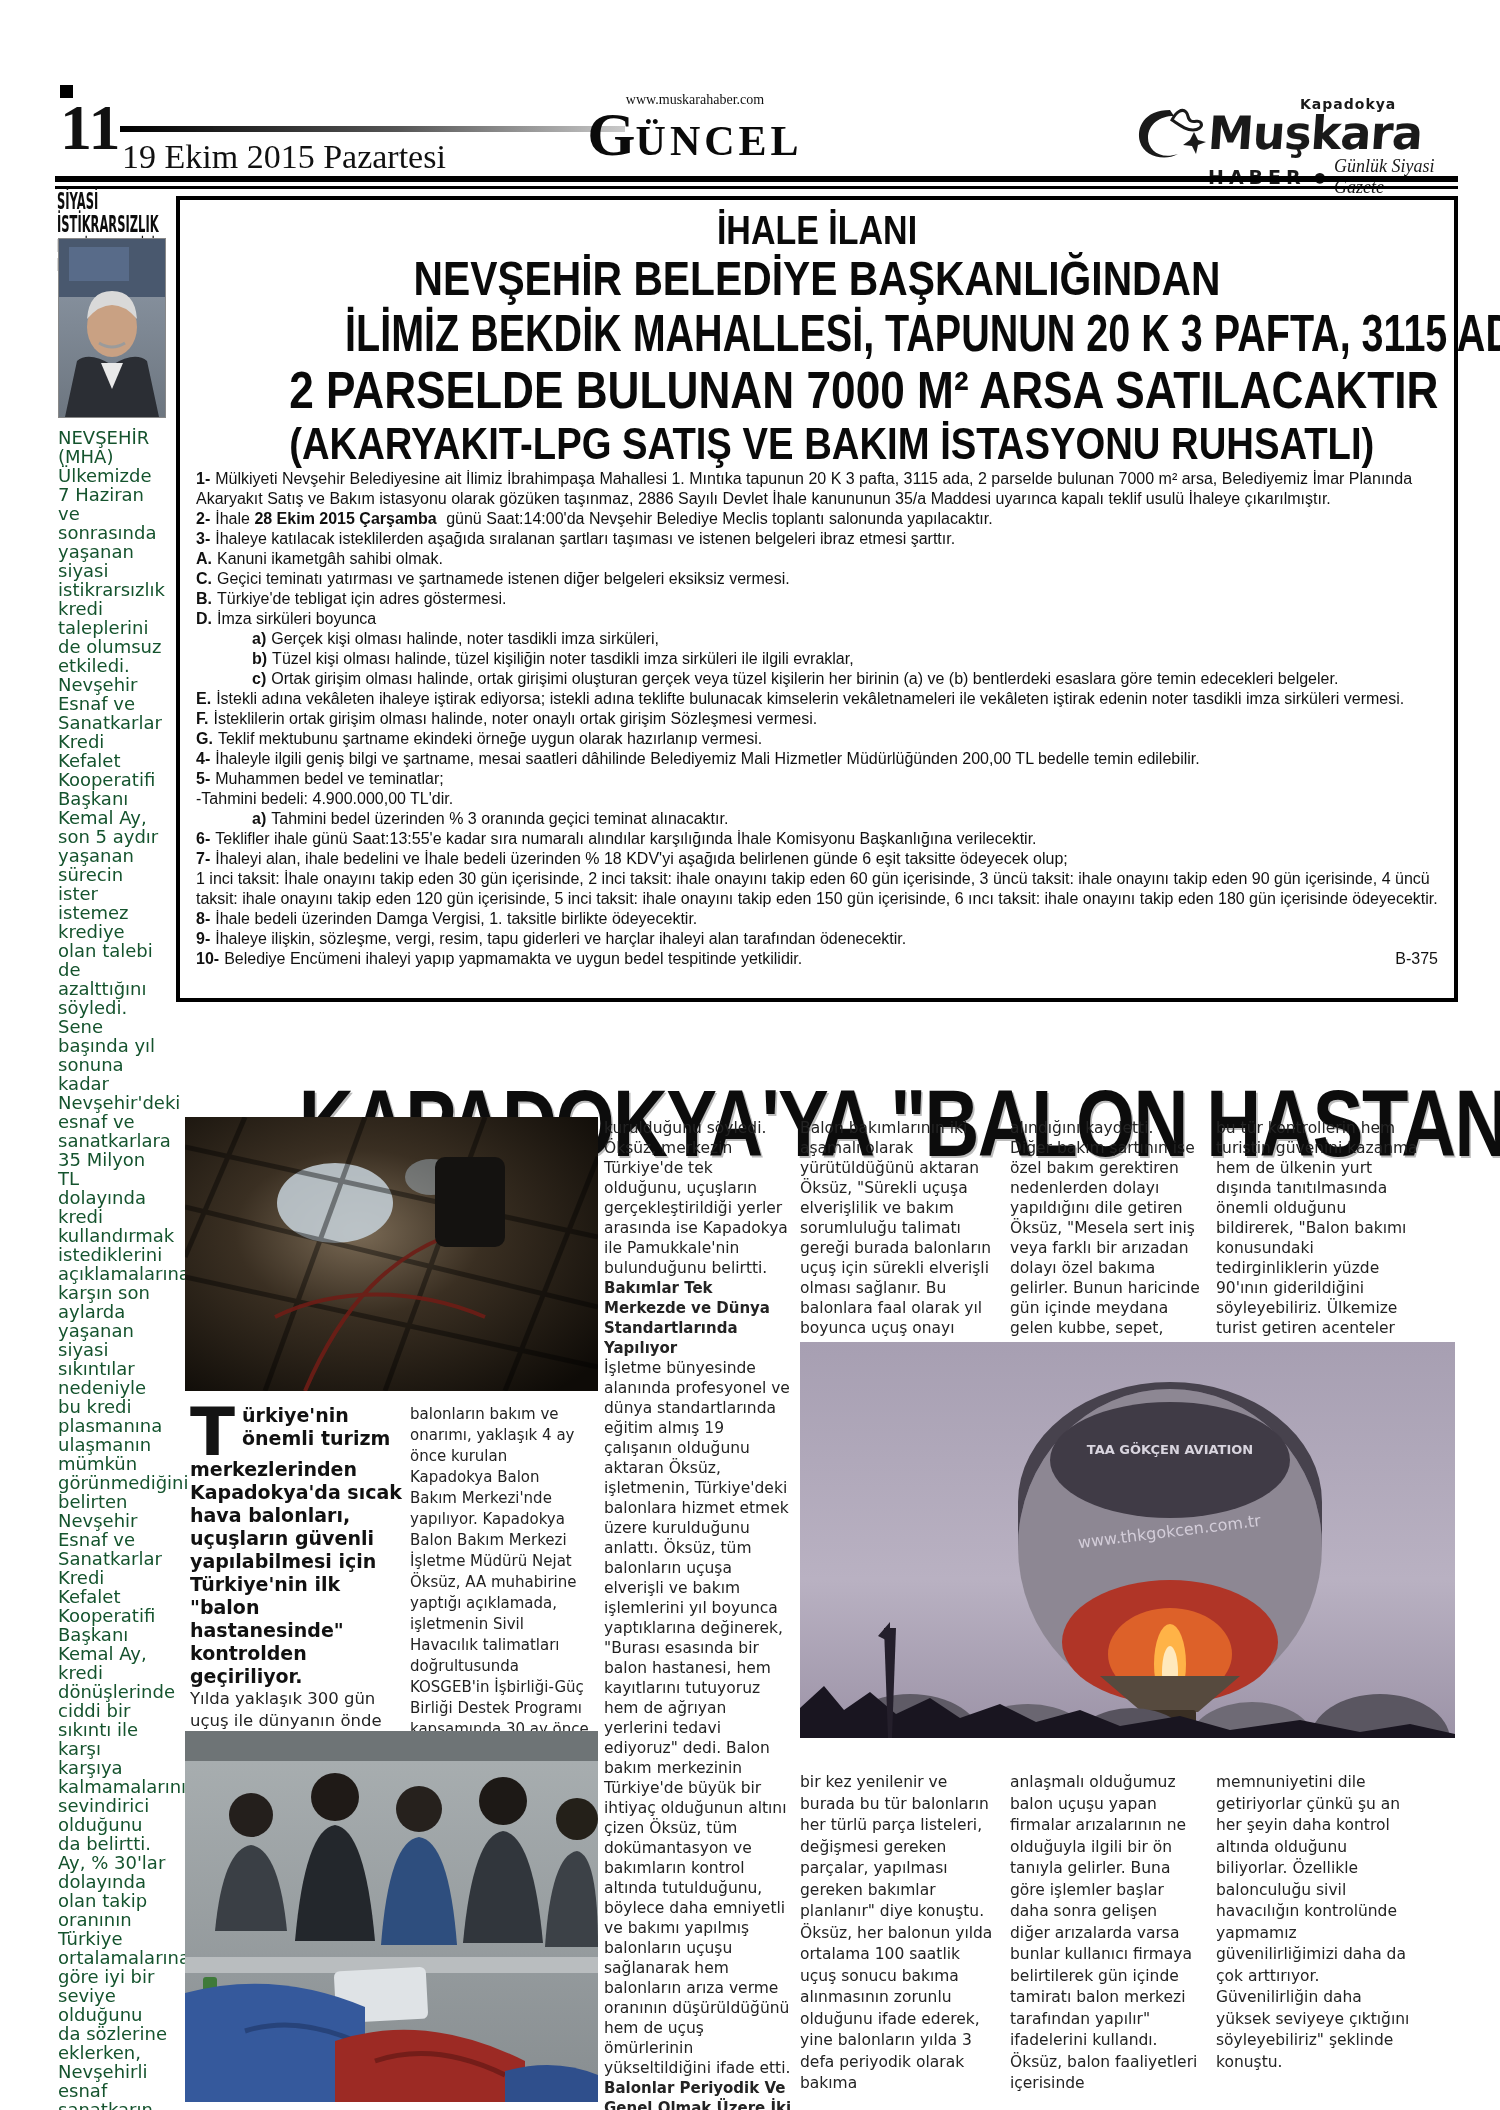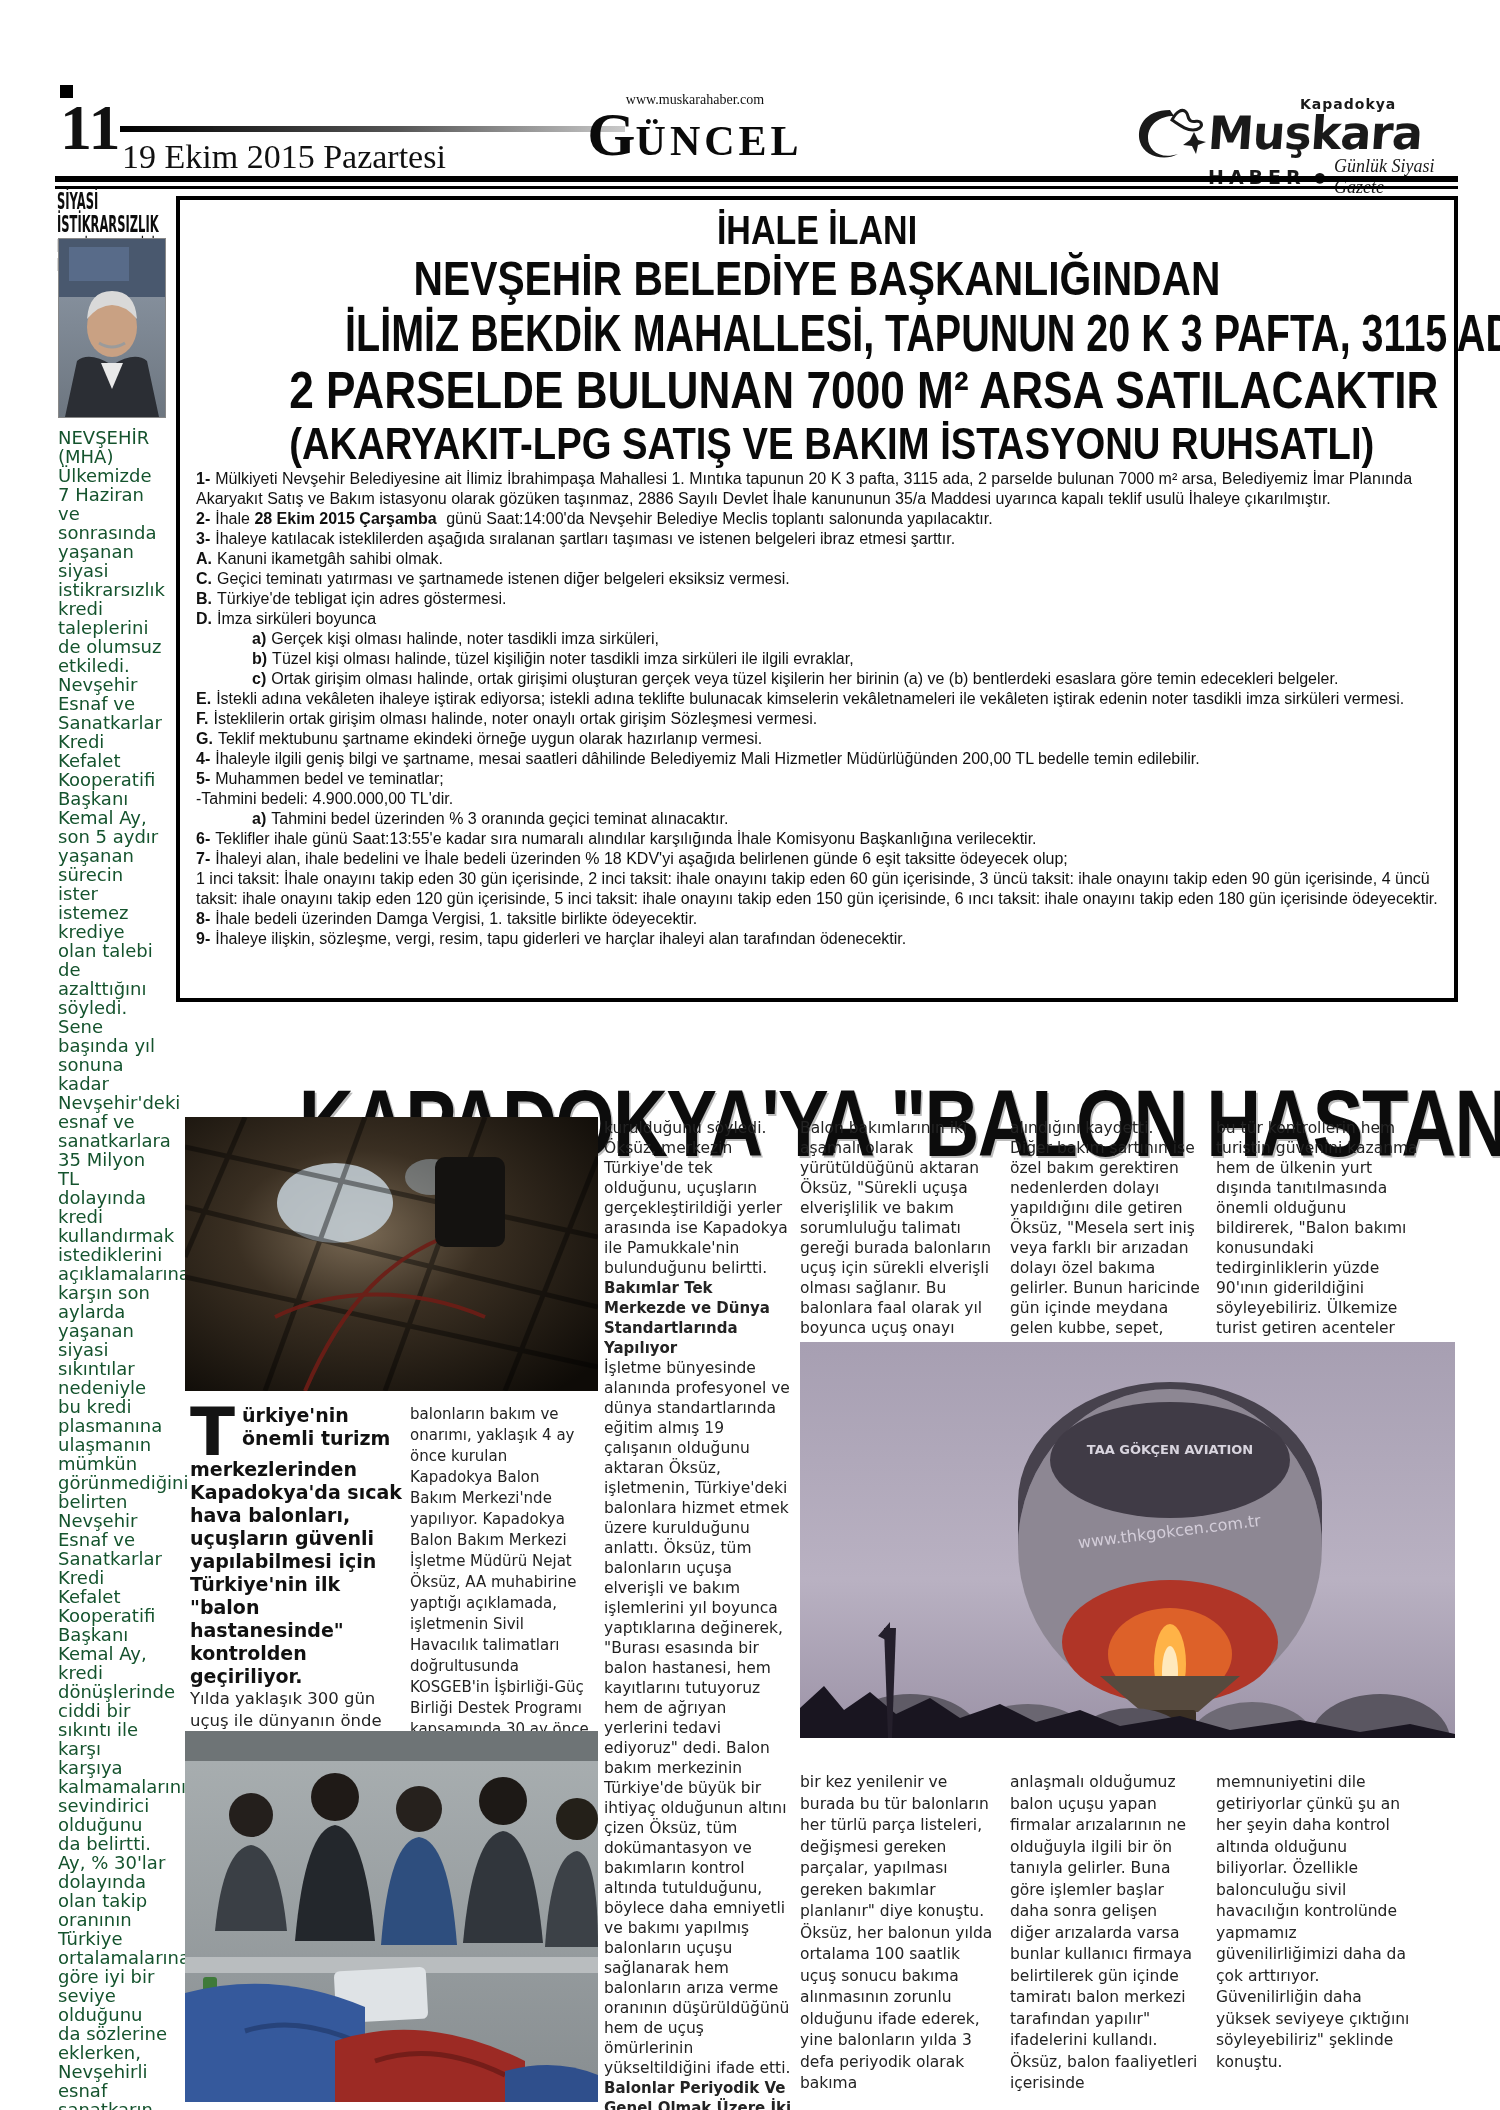--- a/index.html
+++ b/index.html
@@ -201,20 +201,24 @@
         <div class="nline"><b>6-</b><span>Teklifler ihale günü Saat:13:55'e kadar sıra numaralı alındılar karşılığında İhale Komisyonu Başkanlığına verilecektir.</span><span></span></div>
 
         <div class="nline"><b>7-</b><span>İhaleyi alan, ihale bedelini ve İhale bedeli üzerinden % 18 KDV'yi aşağıda belirlenen günde 6 eşit taksitte ödeyecek olup;</span><span></span></div>
 
         <div class="nline"><span>1 inci taksit: İhale onayını takip eden 30 gün içerisinde, 2 inci taksit: ihale onayını takip eden 60 gün içerisinde, 3 üncü taksit: ihale onayını takip eden 90 gün içerisinde, 4 üncü taksit: ihale onayını takip eden 120 gün içerisinde, 5 inci taksit: ihale onayını takip eden 150 gün içerisinde, 6 ıncı taksit: ihale onayını takip eden 180 gün içerisinde ödeyecektir.</span><span></span></div>
 
         <div class="nline"><b>8-</b><span>İhale bedeli üzerinden Damga Vergisi, 1. taksitle birlikte ödeyecektir.</span><span></span></div>
 
         <div class="nline"><b>9-</b><span>İhaleye ilişkin, sözleşme, vergi, resim, tapu giderleri ve harçlar ihaleyi alan tarafından ödenecektir.</span><span></span></div>
       </div>
+    <div class="notice-body nline-last">
+      <span><b>10-</b><span>Belediye Encümeni ihaleyi yapıp yapmamakta ve uygun bedel tespitinde yetkilidir.</span></span>
+      <span>B-375</span>
+    </div>
   </section>
 
   <h1 class="headline">KAPADOKYA'YA "BALON HASTANESİ"</h1>
 
   <div class="photo photo-basket">
     <svg width="413" height="274" viewBox="0 0 413 274">
       <defs>
         <radialGradient id="bk" cx="42%" cy="42%" r="75%">
           <stop offset="0" stop-color="#7a6a55"></stop>
             <stop offset=".4" stop-color="#3a2f22"></stop>

